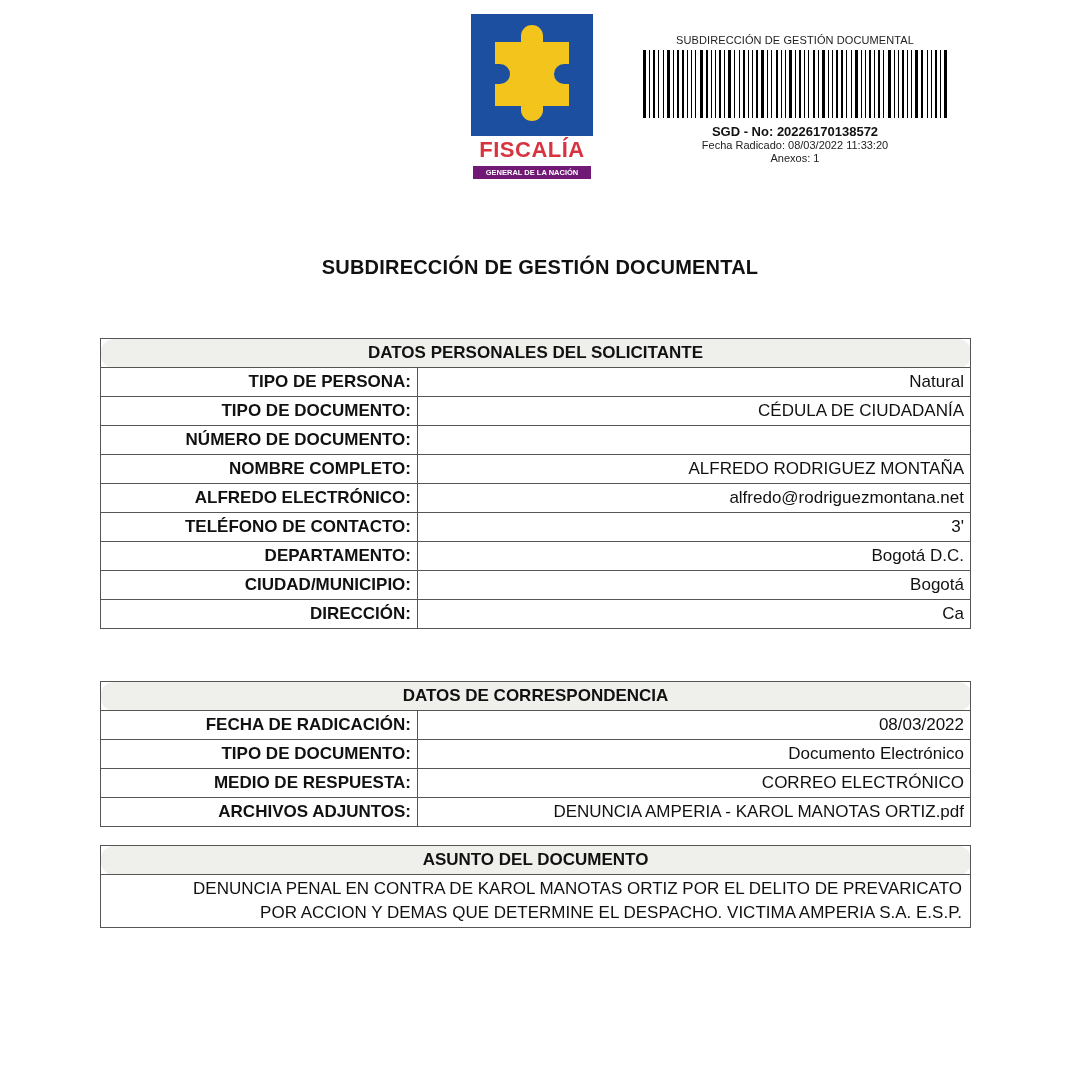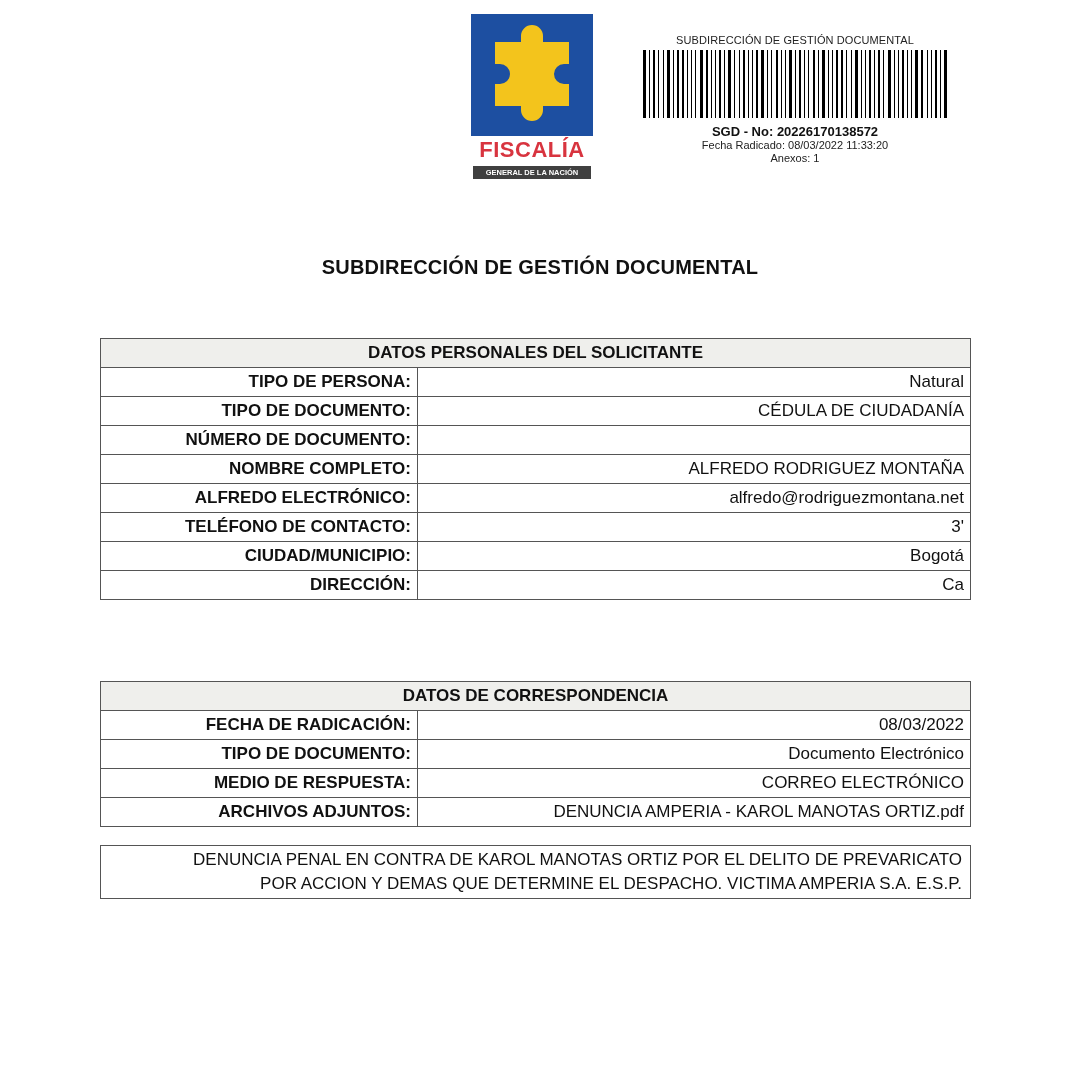--- a/index.html
+++ b/index.html
@@ -1,30 +1,30 @@
 <!DOCTYPE html>
 <html><head>
   <meta charset="utf-8">
   <style>
     html, body { margin:0; padding:0; background:#fff; }
     body { width:1080px; height:1090px; position:relative; font-family:"Liberation Sans", sans-serif; color:#111; overflow:hidden; }
     .logo { position:absolute; left:471px; top:14px; width:96px; height:166px; }
     .logo-box { position:absolute; left:0; top:0; width:122px; height:122px; background:#1d4fa1; }
     .logo-text { position:absolute; left:0; top:122px; width:122px; text-align:center; color:#d8343f; font-weight:bold; font-size:22px; letter-spacing:0.5px; line-height:28px; }
-    .logo-band { position:absolute; left:2px; top:152px; width:118px; height:13px; background:#404040; color:#fff; font-size:7.5px; font-weight:bold; text-align:center; line-height:13px; }
+    .logo-band { position:absolute; left:2px; top:152px; width:118px; height:13px; background:#701a75; color:#fff; font-size:7.5px; font-weight:bold; text-align:center; line-height:13px; }
     .barcode-wrap { position:absolute; left:640px; top:34px; width:310px; text-align:center; }
     .bc-title { font-size:11px; letter-spacing:0.1px; color:#222; }
     .barcode { margin:4px auto 0; width:304px; height:68px; display:flex; justify-content:space-between; }
     .bar { background:#000; height:100%; }
     .sgd { font-size:13px; font-weight:bold; margin-top:6px; }
     .fecha, .anexos { font-size:11px; color:#222; line-height:13px; }
     .title { position:absolute; left:0; width:1080px; top:256px; text-align:center; font-weight:bold; font-size:20px; letter-spacing:0.2px; }
     table { position:absolute; left:100px; width:871px; border-collapse:collapse; font-size:17px; }
     td, th { border:1.5px solid #555; height:28px; padding:0 6px; text-align:right; }
-    th { background:#efefec; text-align:center; font-weight:bold; }
+    th { background:#efefec; text-align:center; font-weight:bold;border-radius:13px; }
     td.lbl { font-weight:bold; width:304px; }
     .asunto-body { height:48px; line-height:24px; padding:2px 8px 2px 10px; font-size:17px; }
     .indent { padding-left:16px; }
   </style>
 </head>
 <body>
 
 <div class="logo">
   <div class="logo-box">
     <svg width="122" height="122" viewBox="0 0 122 122">
@@ -134,20 +134,24 @@
       </tr>
   <tr>
         <td class="lbl">ALFREDO ELECTRÓNICO:</td>
         <td>alfredo@rodriguezmontana.net</td>
       </tr>
   <tr>
         <td class="lbl">TELÉFONO DE CONTACTO:</td>
         <td><span>3'</span></td>
       </tr>
   <tr>
+        <td class="lbl">DEPARTAMENTO:</td>
+        <td>Bogotá D.C.</td>
+      </tr>
+  <tr>
         <td class="lbl">CIUDAD/MUNICIPIO:</td>
         <td>Bogotá</td>
       </tr>
   <tr>
         <td class="lbl">DIRECCIÓN:</td>
         <td><span>Ca</span></td>
       </tr>
 </tbody>
   </table>
 
@@ -170,20 +174,23 @@
       </tr>
   <tr>
         <td class="lbl">ARCHIVOS ADJUNTOS:</td>
         <td>DENUNCIA AMPERIA - KAROL MANOTAS ORTIZ.pdf</td>
       </tr>
 </tbody>
   </table>
 
 <table style="top:845px;">
   <tbody>
+      <tr>
+        <th>ASUNTO DEL DOCUMENTO</th>
+      </tr>
   <tr>
         <td class="asunto-body">
     <div class="indent">DENUNCIA PENAL EN CONTRA DE KAROL MANOTAS ORTIZ POR EL DELITO DE PREVARICATO</div>
     <div>POR ACCION Y DEMAS QUE DETERMINE EL DESPACHO. VICTIMA AMPERIA S.A. E.S.P.</div>
   </td>
       </tr>
 </tbody>
   </table>
 
 </body></html>

